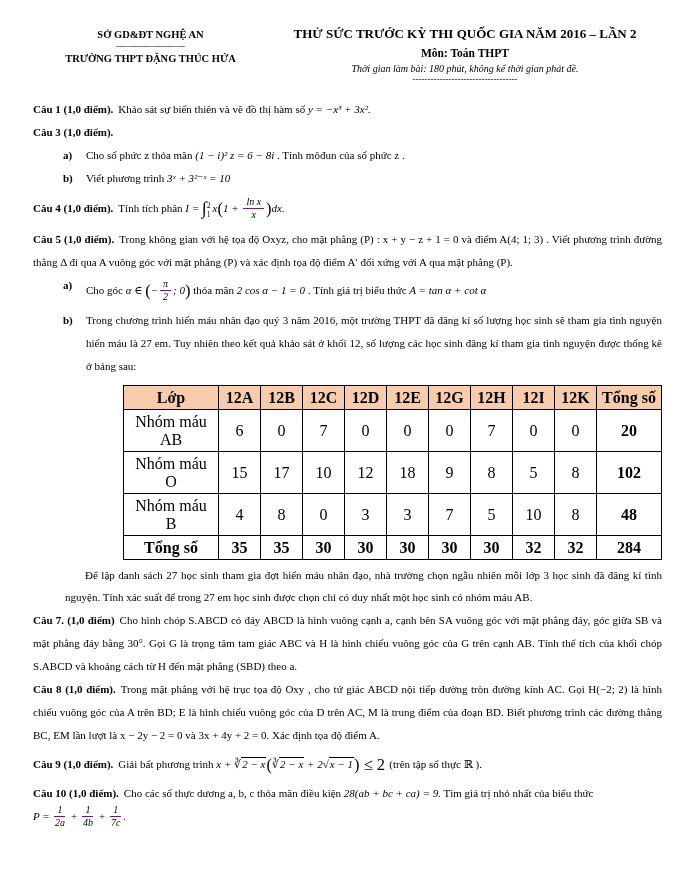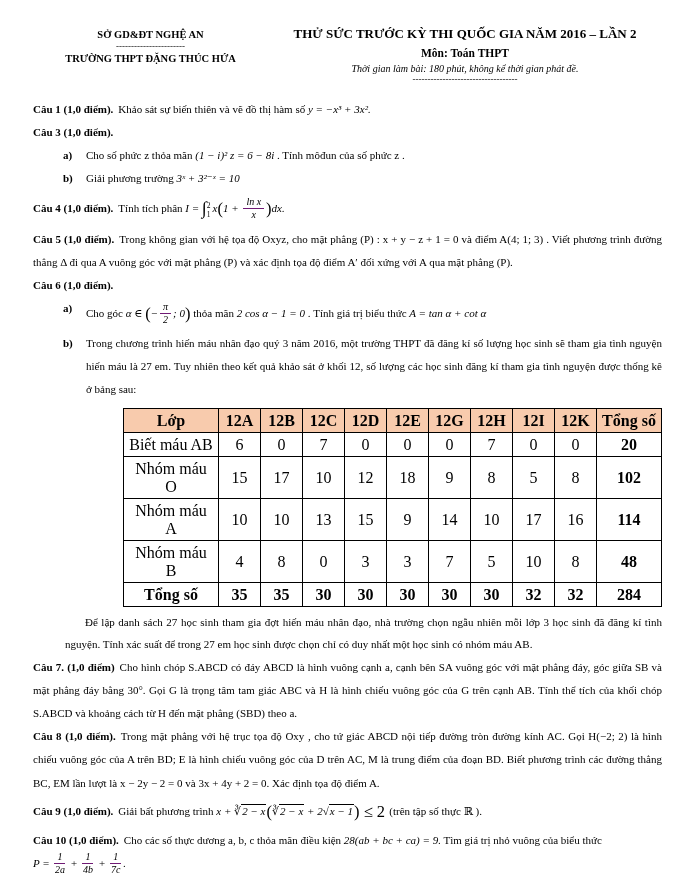--- a/index.html
+++ b/index.html
@@ -74,41 +74,38 @@
 
     <p class="q">
       <span class="ql">Câu 3 (1,0 điểm).</span>
     </p>
     <div class="item">
       <span class="mk">a)</span>
       <span class="it"><span>Cho số phức z thỏa mãn </span><span class="math">(1 − i)² z = 6 − 8i</span><span> . Tính môđun của số phức z .</span></span>
     </div>
     <div class="item">
       <span class="mk">b)</span>
-      <span class="it"><span>Giải phương trường </span><span class="math">3ˣ + 3²⁻ˣ = 10</span></span>
+      <span class="it"><span>Viết phương trình </span><span class="math">3ˣ + 3²⁻ˣ = 10</span></span>
     </div>
 
     <p class="q">
       <span class="ql">Câu 4 (1,0 điểm).</span><span>Tính tích phân </span>
       <span class="math"><span>I = </span><span class="intg">∫</span><span class="lims">
             <span>2</span>
             <span>1</span>
           </span><span>x</span><span class="bigp">(</span><span>1 + </span><span class="frac">
             <span class="num">ln x</span>
             <span>x</span>
           </span><span class="bigp">)</span><span>dx.</span></span>
     </p>
 
     <p class="q">
       <span class="ql">Câu 5 (1,0 điểm).</span><span>Trong không gian với hệ tọa độ Oxyz,  cho mặt phẳng (P) : x + y − z + 1 = 0 và điểm A(4; 1; 3) . Viết phương trình đường thẳng Δ  đi qua A  vuông góc với mặt phẳng (P)  và xác định tọa độ điểm A′  đối xứng với A  qua mặt phẳng (P).</span>
     </p>
 
-    <p class="q">
-      <span class="ql">Câu 6 (1,0 điểm).</span>
-    </p>
     <div class="item">
       <span class="mk">a)</span>
       <span class="it"><span>Cho góc </span><span class="math"><span>α ∈ </span><span class="bigp">(</span><span>−</span><span class="frac">
               <span class="num">π</span>
               <span>2</span>
             </span><span>; 0</span><span class="bigp">)</span></span><span> thỏa mãn </span><span class="math">2 cos α − 1 = 0</span><span> . Tính giá trị biểu thức </span><span class="math">A = tan α + cot α</span></span>
     </div>
     <div class="item">
       <span class="mk">b)</span>
       <span class="it">Trong chương trình hiến máu nhân đạo quý 3 năm 2016, một trường THPT đã đăng kí số lượng học sinh sẽ tham gia tình nguyện hiến máu là 27 em. Tuy nhiên theo kết quả khảo sát ở khối 12,  số lượng các học sinh đăng kí tham gia tình nguyện được thống kê ở bảng sau:</span>
@@ -125,21 +122,21 @@
             <th style="background: rgb(248, 203, 173);">12E</th>
             <th style="background: rgb(248, 203, 173);">12G</th>
             <th style="background: rgb(248, 203, 173);">12H</th>
             <th style="background: rgb(248, 203, 173);">12I</th>
             <th style="background: rgb(248, 203, 173);">12K</th>
             <th style="background: rgb(248, 203, 173);">Tổng số</th>
           </tr>
         </thead>
       <tbody>
           <tr>
-            <td>Biết máu AB</td>
+            <td>Nhóm máu AB</td>
             <td>6</td>
             <td>0</td>
             <td>7</td>
             <td>0</td>
             <td>0</td>
             <td>0</td>
             <td>7</td>
             <td>0</td>
             <td>0</td>
             <td class="total-col">20</td>
@@ -151,33 +148,20 @@
             <td>10</td>
             <td>12</td>
             <td>18</td>
             <td>9</td>
             <td>8</td>
             <td>5</td>
             <td>8</td>
             <td class="total-col">102</td>
           </tr>
           <tr>
-            <td>Nhóm máu A</td>
-            <td>10</td>
-            <td>10</td>
-            <td>13</td>
-            <td>15</td>
-            <td>9</td>
-            <td>14</td>
-            <td>10</td>
-            <td>17</td>
-            <td>16</td>
-            <td class="total-col">114</td>
-          </tr>
-          <tr>
             <td>Nhóm máu B</td>
             <td>4</td>
             <td>8</td>
             <td>0</td>
             <td>3</td>
             <td>3</td>
             <td>7</td>
             <td>5</td>
             <td>10</td>
             <td>8</td>
@@ -207,21 +191,21 @@
 
     <p class="q">
       <span class="ql">Câu 8 (1,0 điểm).</span><span>Trong mặt phẳng với hệ trục tọa độ Oxy , cho tứ giác ABCD nội tiếp đường tròn đường kính AC.  Gọi H(−2; 2) là hình chiếu vuông góc của A trên BD;  E  là hình chiếu vuông góc của D trên AC, M  là trung điểm của đoạn BD.  Biết phương trình các đường thẳng BC, EM  lần lượt là x − 2y − 2 = 0  và 3x + 4y + 2 = 0.  Xác định tọa độ điểm A.</span>
     </p>
 
     <p class="q">
       <span class="ql">Câu 9 (1,0 điểm).</span><span>Giải bất phương trình </span><span class="math"><span> x + </span><span class="rad"><span>∛</span><span class="rdx">2 − x</span></span><span class="bigp">(</span><span class="rad"><span>∛</span><span class="rdx">2 − x</span></span><span> + 2</span><span class="rad"><span>√</span><span class="rdx">x − 1</span></span><span class="bigp">) ≤ 2 </span></span><span> (trên tập số thực ℝ ).</span>
     </p>
 
     <p class="q">
-      <span class="ql">Câu 10 (1,0 điểm).</span><span>Cho các số thực dương a, b, c  thỏa mãn điều kiện </span><span class="math">28(ab + bc + ca) = 9.</span><span> Tìm giá trị nhỏ vuông của biểu thức</span>
+      <span class="ql">Câu 10 (1,0 điểm).</span><span>Cho các số thực dương a, b, c  thỏa mãn điều kiện </span><span class="math">28(ab + bc + ca) = 9.</span><span> Tìm giá trị nhỏ nhất của biểu thức</span>
     </p>
     <p class="q">
       <span class="math"><span>P = </span><span class="frac">
             <span class="num">1</span>
             <span>2a</span>
           </span><span> + </span><span class="frac">
             <span class="num">1</span>
             <span>4b</span>
           </span><span> + </span><span class="frac">
             <span class="num">1</span>

